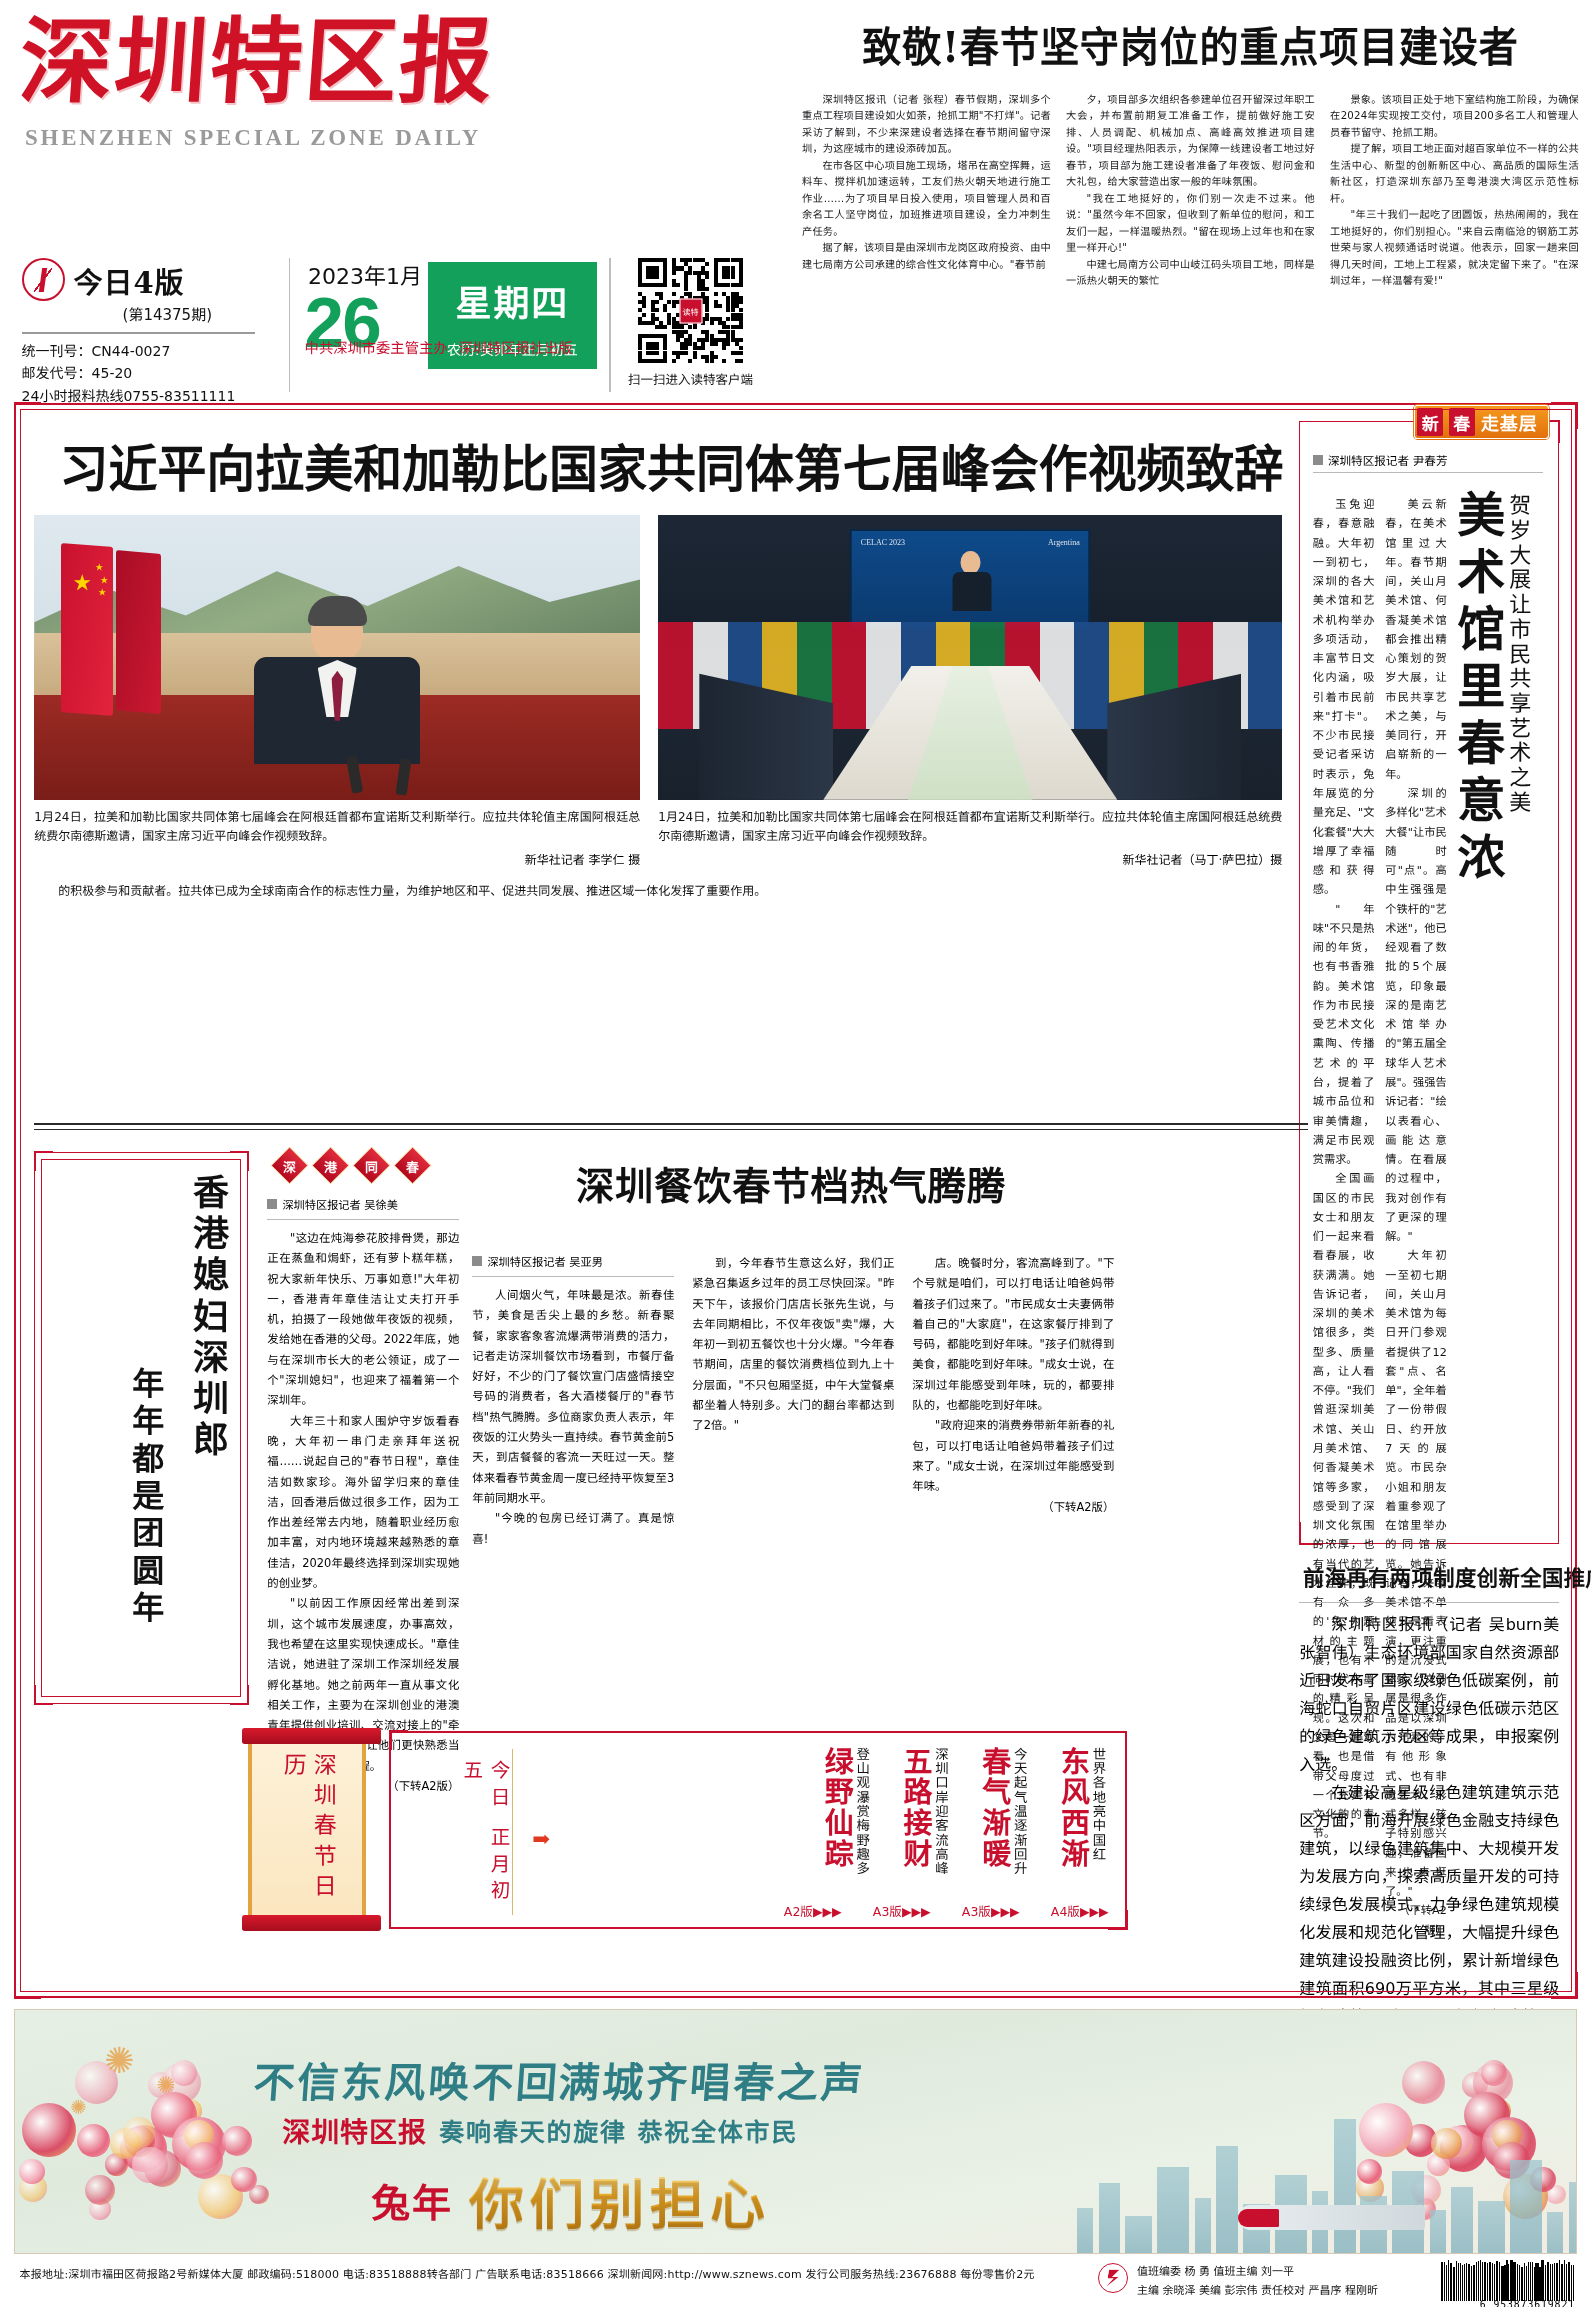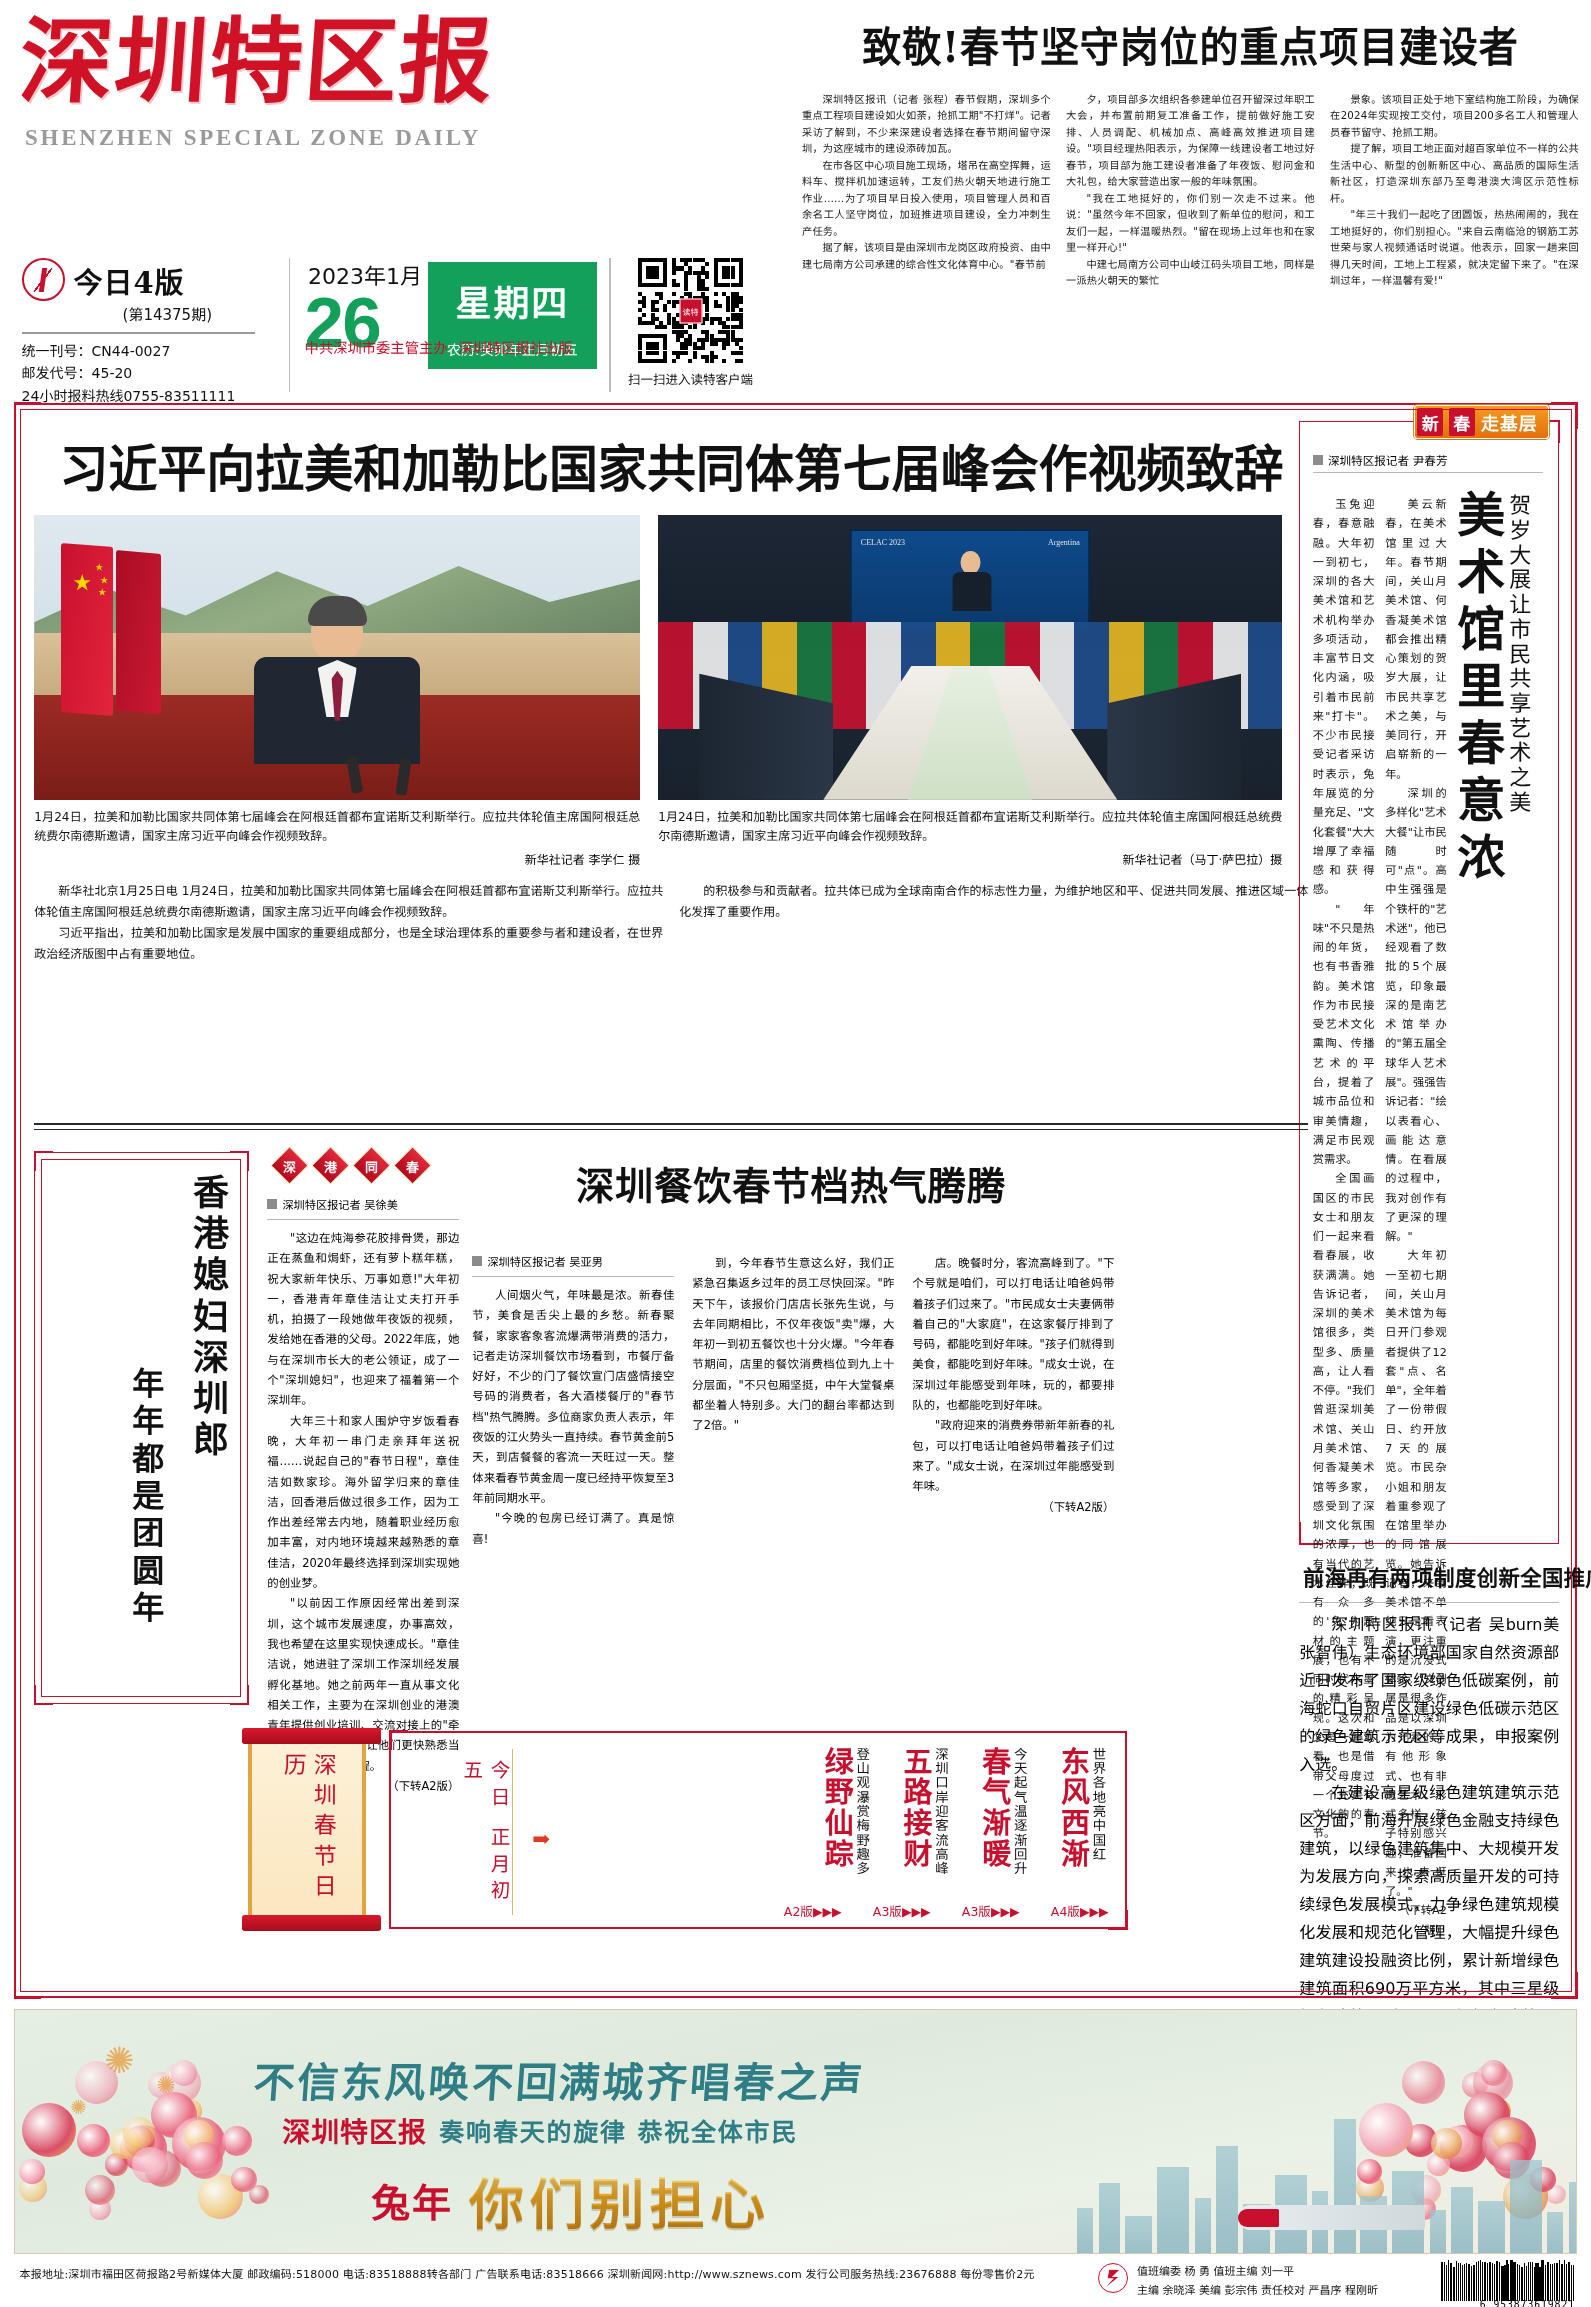--- a/index.html
+++ b/index.html
@@ -819,26 +819,20 @@
               <div class="p2-runner"></div>
           </div>
           <div class="photo-cap">1月24日，拉美和加勒比国家共同体第七届峰会在阿根廷首都布宜诺斯艾利斯举行。应拉共体轮值主席国阿根廷总统费尔南德斯邀请，国家主席习近平向峰会作视频致辞。</div>
           <div class="photo-credit">新华社记者（马丁·萨巴拉）摄</div>
         </div>
       </div>
 
       <div class="lead-body">
         <div class="col">
           <div class="body-text">
-            <p>新华社北京1月25日电 1月24日，拉美和加勒比国家共同体第七届峰会在阿根廷首都布宜诺斯艾利斯举行。应拉共体轮值主席国阿根廷总统费尔南德斯邀请，国家主席习近平向峰会作视频致辞。</p>
-            <p>习近平指出，拉美和加勒比国家是发展中国家的重要组成部分，也是全球治理体系的重要参与者和建设者，在世界政治经济版图中占有重要地位。</p>
-          </div>
-        </div>
-        <div class="col">
-          <div class="body-text">
             <p>的积极参与和贡献者。拉共体已成为全球南南合作的标志性力量，为维护地区和平、促进共同发展、推进区域一体化发挥了重要作用。</p>
           </div>
         </div>
       </div>
     </div>
 
     <div class="rsidebar">
       <div class="rsb-corner rsb-tr"></div>
       <div class="rsb-corner rsb-bl"></div>
 

